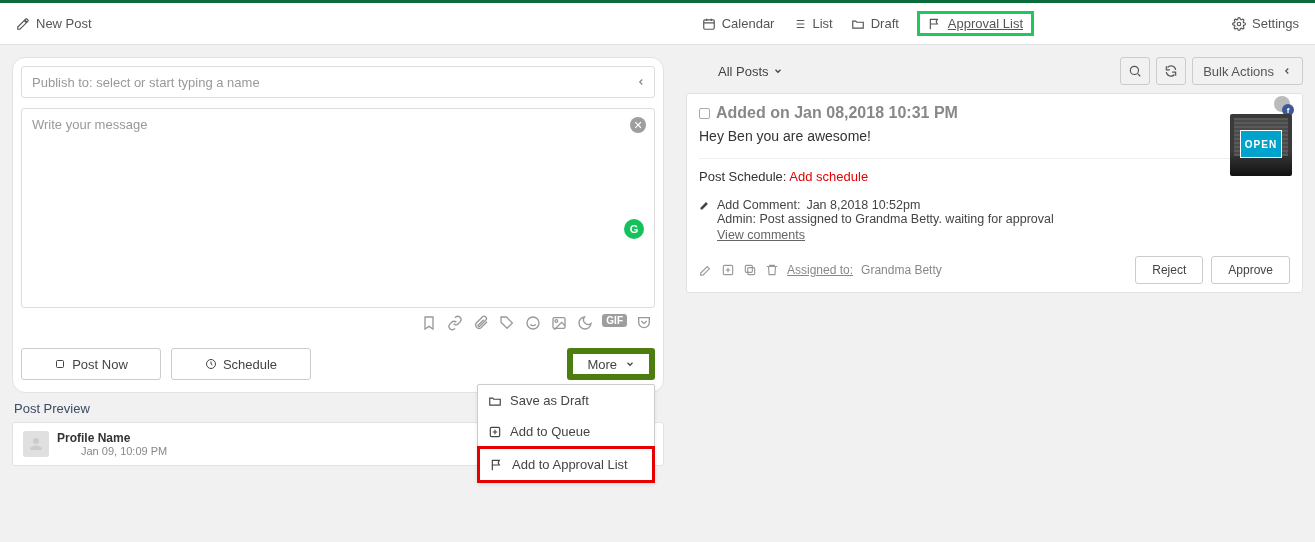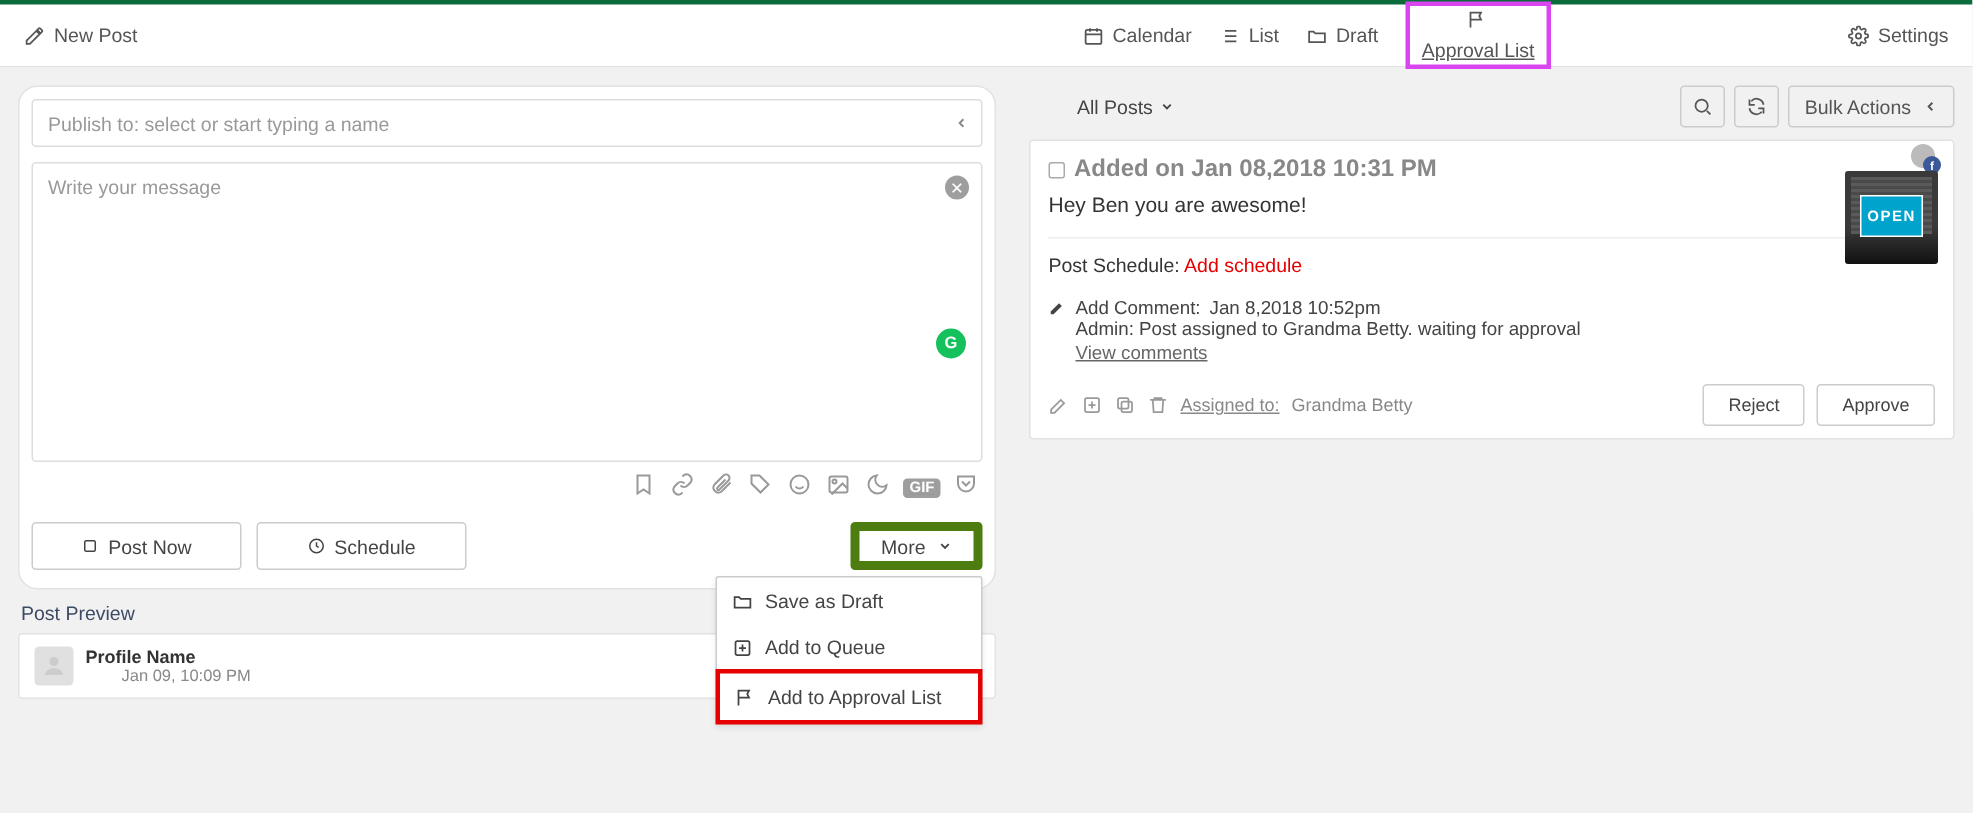--- a/index.html
+++ b/index.html
@@ -3,32 +3,32 @@
 <meta charset="utf-8">
 <style>
   * { box-sizing: border-box; margin: 0; padding: 0; }
   body { font-family: -apple-system, BlinkMacSystemFont, "Segoe UI", Arial, sans-serif; font-size: 13px; color: #333; background: #fff; }
   .top-green-bar { height: 3px; background: #0b6b3a; }
   .top-nav { height: 42px; border-bottom: 1px solid #e0e0e0; display:flex; align-items:center; padding:0 16px; }
   .top-nav-left { display:flex; align-items:center; color:#555; }
   .top-nav-right { margin-left:auto; display:flex; align-items:center; gap:18px; color:#555; }
   .nav-item { display:flex; align-items:center; gap:6px; cursor:pointer; color:#555; }
   .nav-item svg { width:14px; height:14px; }
-  .approval-wrap { border:3px solid #d946ef; padding:2px 8px;flex-direction:column; }
+  .approval-wrap { border:3px solid #22c55e; padding:2px 8px; }
   .approval-wrap .label-text { text-decoration: underline; }
   .main { display:flex; background:#f1f1f1; min-height:497px; }
   .col-left { width:676px; padding:12px 12px 12px 12px; }
   .col-right { flex:1; padding:12px 12px 12px 10px; }
   .panel { background:#fff; border:1px solid #e2e2e2; border-radius:3px; }
   .publish-input { border:1px solid #ddd; border-radius:3px; height:32px; display:flex; align-items:center; padding:0 10px; color:#999; position:relative; margin:8px 8px 0 8px;}
   .publish-input .chev { position:absolute; right:8px; color:#888; }
   .msg-box { border:1px solid #ddd; border-radius:3px; margin:10px 8px 0 8px; height:200px; position:relative; padding:8px 10px; color:#999;}
   .clear-circle { position:absolute; right:8px; top:8px; width:16px; height:16px; border-radius:50%; background:#9e9e9e; color:#fff; display:flex; align-items:center; justify-content:center; font-size:11px; }
   .grammar-badge { position:absolute; right:10px; top:110px; width:20px; height:20px; border-radius:50%; background:#15c15d; color:#fff; display:flex; align-items:center; justify-content:center; font-size:11px; font-weight:bold;}
-  .tool-row { display:flex; gap:8px; justify-content:flex-end; padding:6px 10px 8px 10px; color:#999; align-items:flex-end;text-decoration:underline;}
+  .tool-row { display:flex; gap:8px; justify-content:flex-end; padding:6px 10px 8px 10px; color:#999; align-items:flex-start;text-decoration:underline;}
   .tool-row .ico { width:18px; height:18px; display:flex; align-items:center; justify-content:center; }
   .gif-badge { background:#9e9e9e; color:#fff; font-size:10px; font-weight:bold; padding:1px 4px; border-radius:3px; display:flex; align-items:center; justify-content:center;}
   .btn-row { display:flex; gap:10px; padding:8px; align-items:center;}
   .btn { border:1px solid #ccc; background:#fff; border-radius:3px; height:32px; display:flex; align-items:center; justify-content:center; gap:6px; padding:0 18px; color:#444; cursor:pointer;}
   .btn.wide { min-width:140px; }
   .more-wrap { margin-left:auto; position:relative; }
   .more-btn { border:6px solid #4d7c0f; background:#fff; border-radius:3px; height:32px; padding:0 14px; display:flex; align-items:center; gap:8px; cursor:pointer; color:#444; min-width:74px;}
   .dropdown { position:absolute; right:0; top:36px; width:178px; background:#fff; border:1px solid #ccc; border-radius:2px; box-shadow:0 2px 4px rgba(0,0,0,0.08); z-index:10;}
   .dropdown-item { display:flex; align-items:center; gap:8px; padding:8px 10px; color:#444; cursor:pointer; }
   .dropdown-item svg { width:14px; height:14px; }

